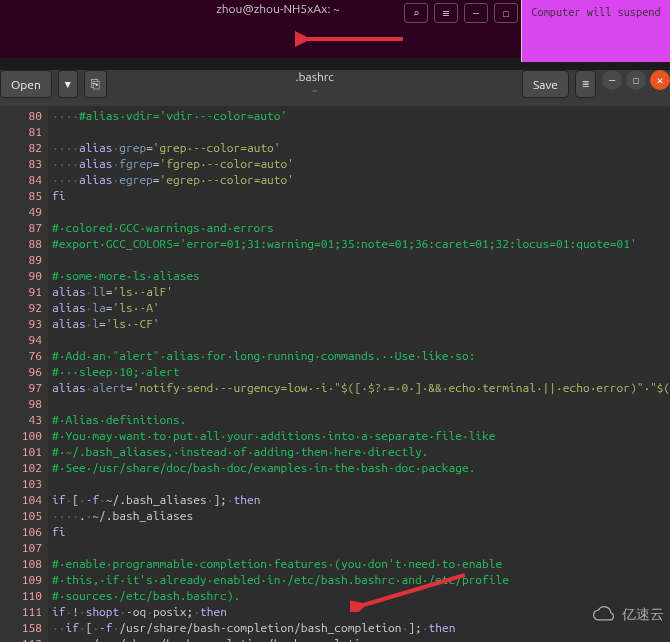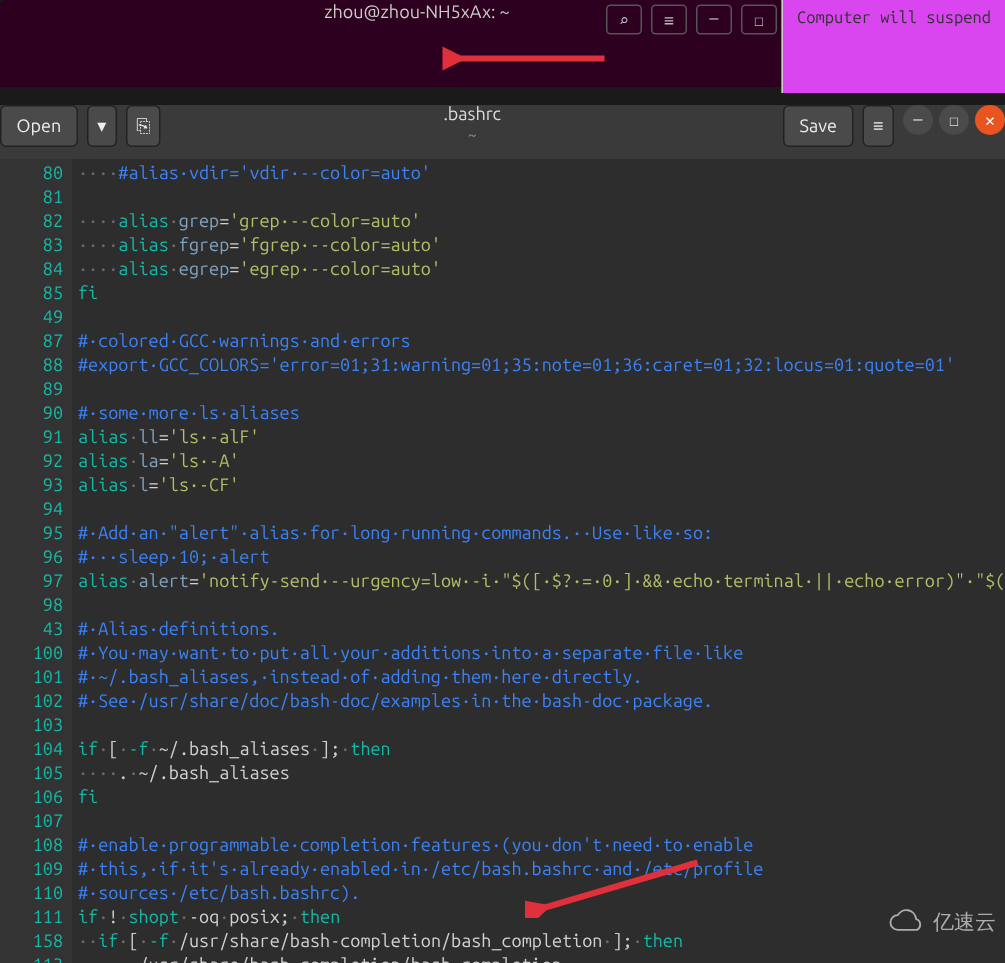--- a/index.html
+++ b/index.html
@@ -24,26 +24,26 @@
   .btn{background:#4a4a4a;border:1px solid #222;color:#eee;border-radius:4px;height:26px;display:flex;align-items:center;padding:0 10px;font-family:Ubuntu,sans-serif;font-size:12px;cursor:pointer}
   .btn.small{padding:0 6px}
   .gedit-title{flex:1;text-align:center;font-family:Ubuntu,sans-serif;font-size:12px;color:#ddd;line-height:1.1}
   .gedit-title small{color:#999;font-size:10px}
   .winctrl{display:flex;gap:4px}
   .winctrl span{width:20px;height:20px;border-radius:10px;display:flex;align-items:center;justify-content:center;font-size:11px;color:#ddd;cursor:pointer}
   .winctrl .close{background:#e95420;color:#fff}
   .winctrl .min,.winctrl .max{background:#4a4a4a}
 
   .editor{flex:1;display:flex;overflow:hidden;position:relative}
-  .gutter{width:42px;background:#333;text-align:right;color:#14b8a6;padding:2px 6px 2px 0;font-size:12px;line-height:16px;user-select:none}
+  .gutter{width:42px;background:#333;text-align:right;color:#fca5a5;padding:2px 6px 2px 0;font-size:12px;line-height:16px;user-select:none}
   .code{flex:1;padding:2px 0 2px 4px;font-size:12px;line-height:16px;white-space:pre;overflow:hidden;color:#d0d0d0}
   .dot{color:#6a6a6a}
-  .kw{color:#14b8a6}
+  .kw{color:#c4b5fd}
   .str{color:#b5bd68}
-  .cmt{color:#3b82f6}
+  .cmt{color:#22c55e}
   .ident{color:#81a2be}
 
   .arrow2{position:absolute;left:350px;bottom:30px;width:120px;height:40px;pointer-events:none}
 
   .watermark{position:absolute;right:6px;bottom:18px;color:#bbb;font-family:Liberation Serif, serif;font-size:14px;opacity:.9;display:flex;align-items:flex-end;gap:4px}
   .watermark svg{width:26px;height:18px}
 </style>
 </head>
 <body>
 
@@ -99,21 +99,21 @@
         <div>85</div>
         <div>49</div>
         <div>87</div>
         <div>88</div>
         <div>89</div>
         <div>90</div>
         <div>91</div>
         <div>92</div>
         <div>93</div>
         <div>94</div>
-        <div>95</div>
+        <div>76</div>
         <div>96</div>
         <div>97</div>
         <div>98</div>
         <div>43</div>
         <div>100</div>
         <div>101</div>
         <div>102</div>
         <div>103</div>
         <div>104</div>
         <div>105</div>

